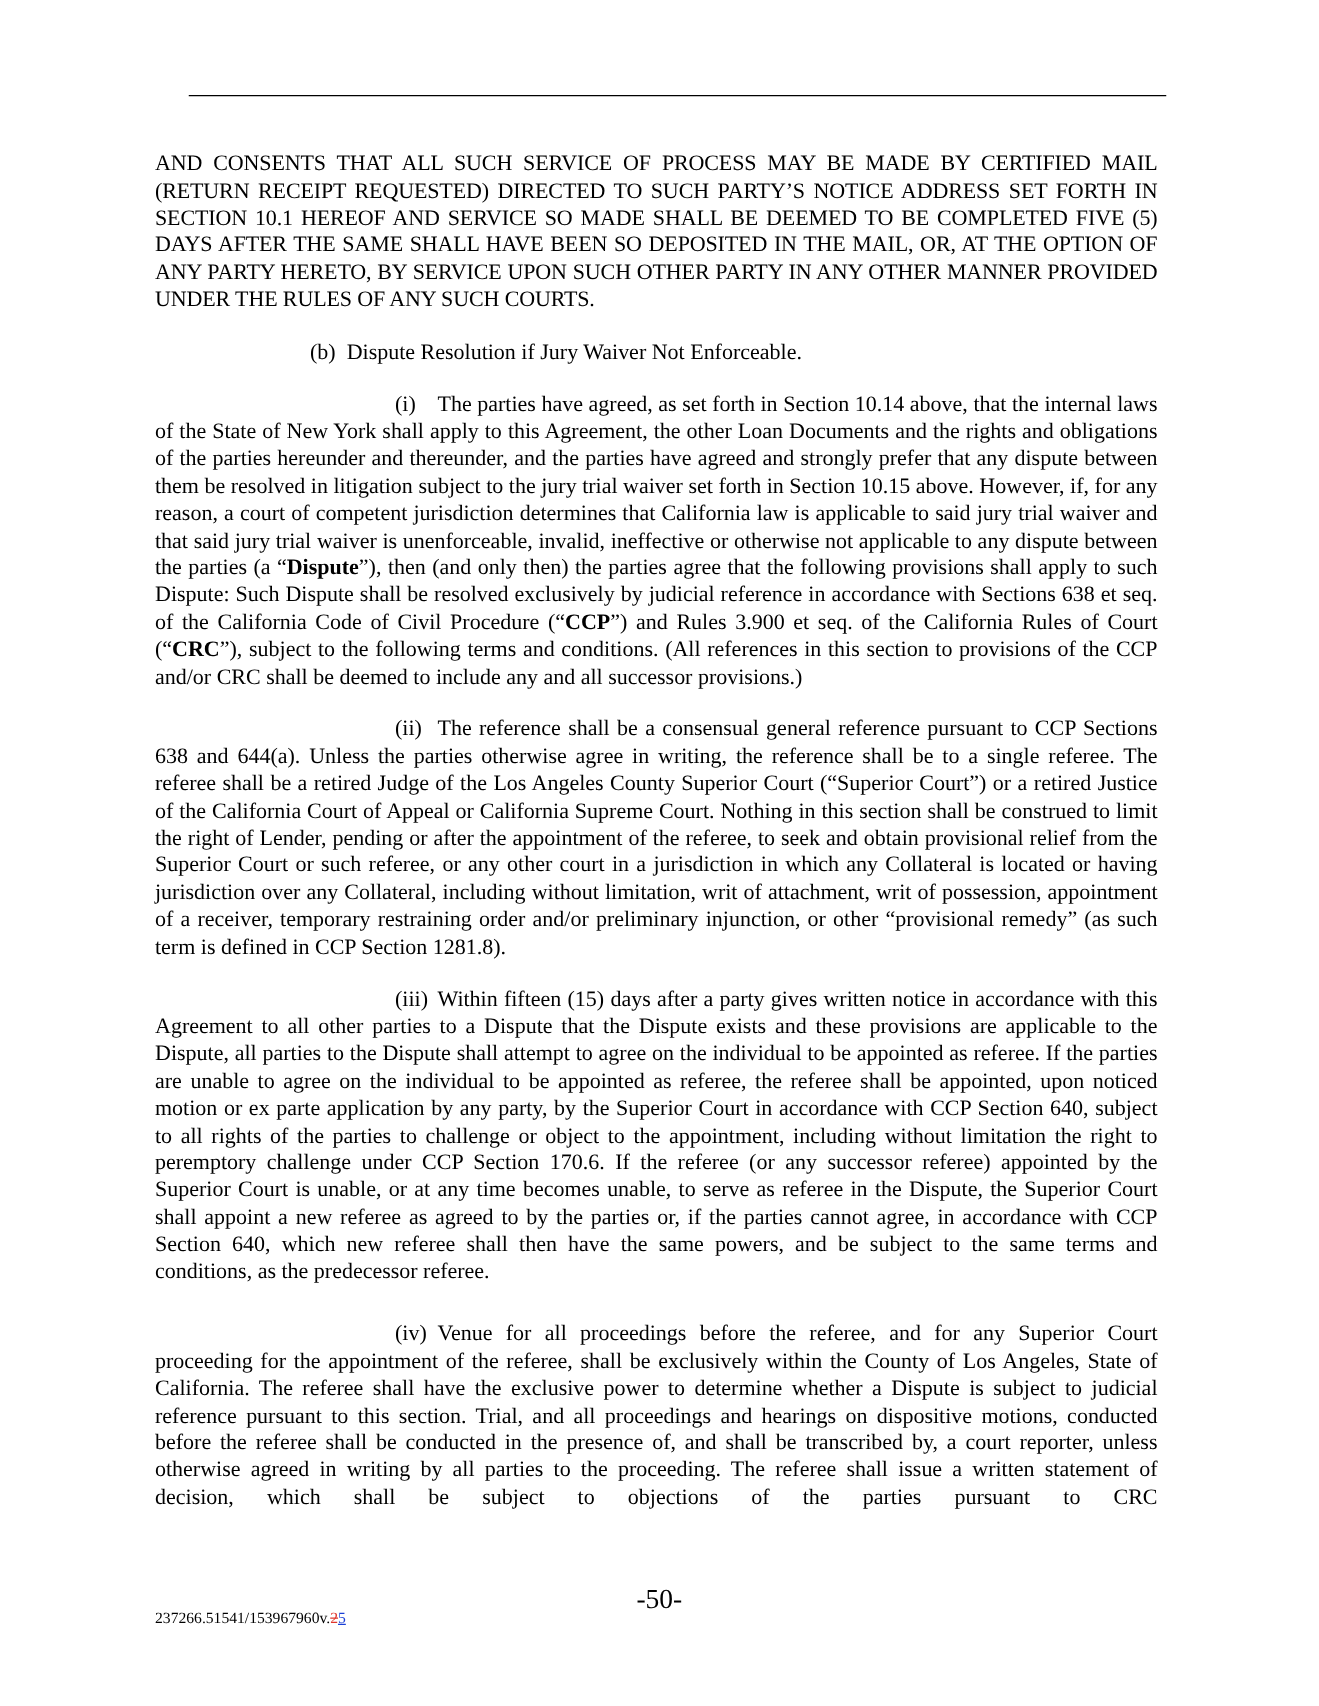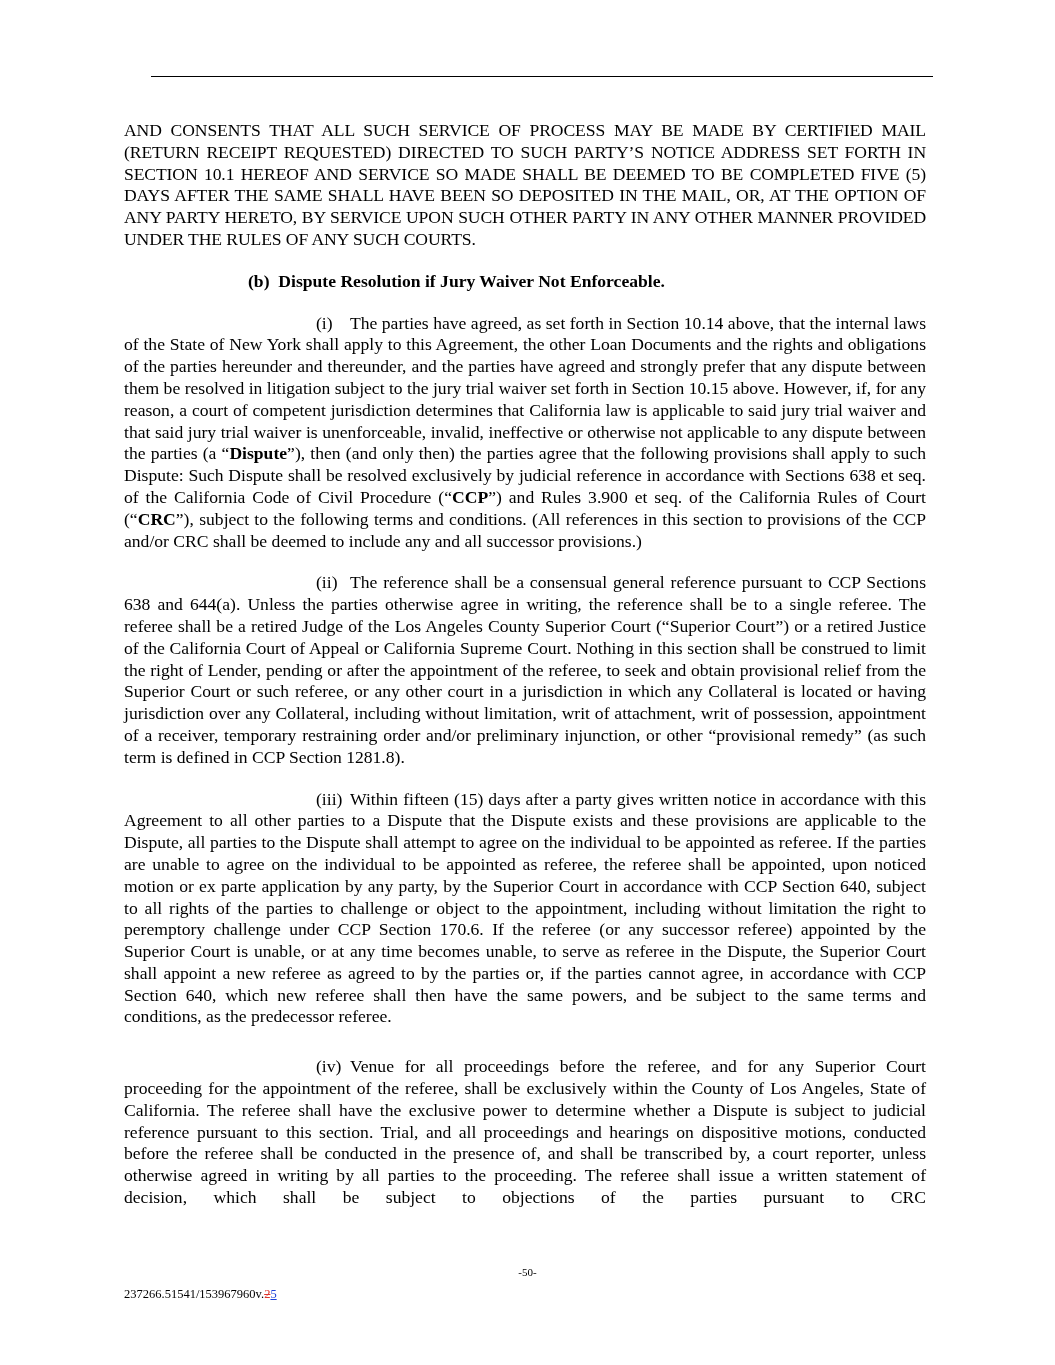--- a/index.html
+++ b/index.html
@@ -37,21 +37,20 @@
       text-align-last: left;
     }
     .caps {
       margin: 0 0 20px 0;
       letter-spacing: -0.1px;
     }
     .heading-b {
       margin: 0 0 20px 0;
       padding-left: 124px;
       text-align: right;
-      font-weight: bold;
     }
     .sub {
       margin: 0 0 20px 0;
       text-indent: 192px;
     }
     .sub.last {
       margin-bottom: 0;
       text-align-last: justify;
       margin-top: 28px;
     }
@@ -60,21 +59,21 @@
       min-width: 34px;
       text-indent: 0;
     }
     b { font-weight: bold; font-family: Liberation Serif, serif; }
     .page-number {
       position: absolute;
       left: 0;
       width: 1055px;
       top: 1266px;
       text-align: center;
-      font-size: 11px;
+      font-size: 22px;
     }
     .footer-id {
       position: absolute;
       left: 124px;
       top: 1287px;
       font-size: 12.5px;
     }
     .deleted {
       color: #e0352b;
       text-decoration: line-through;

